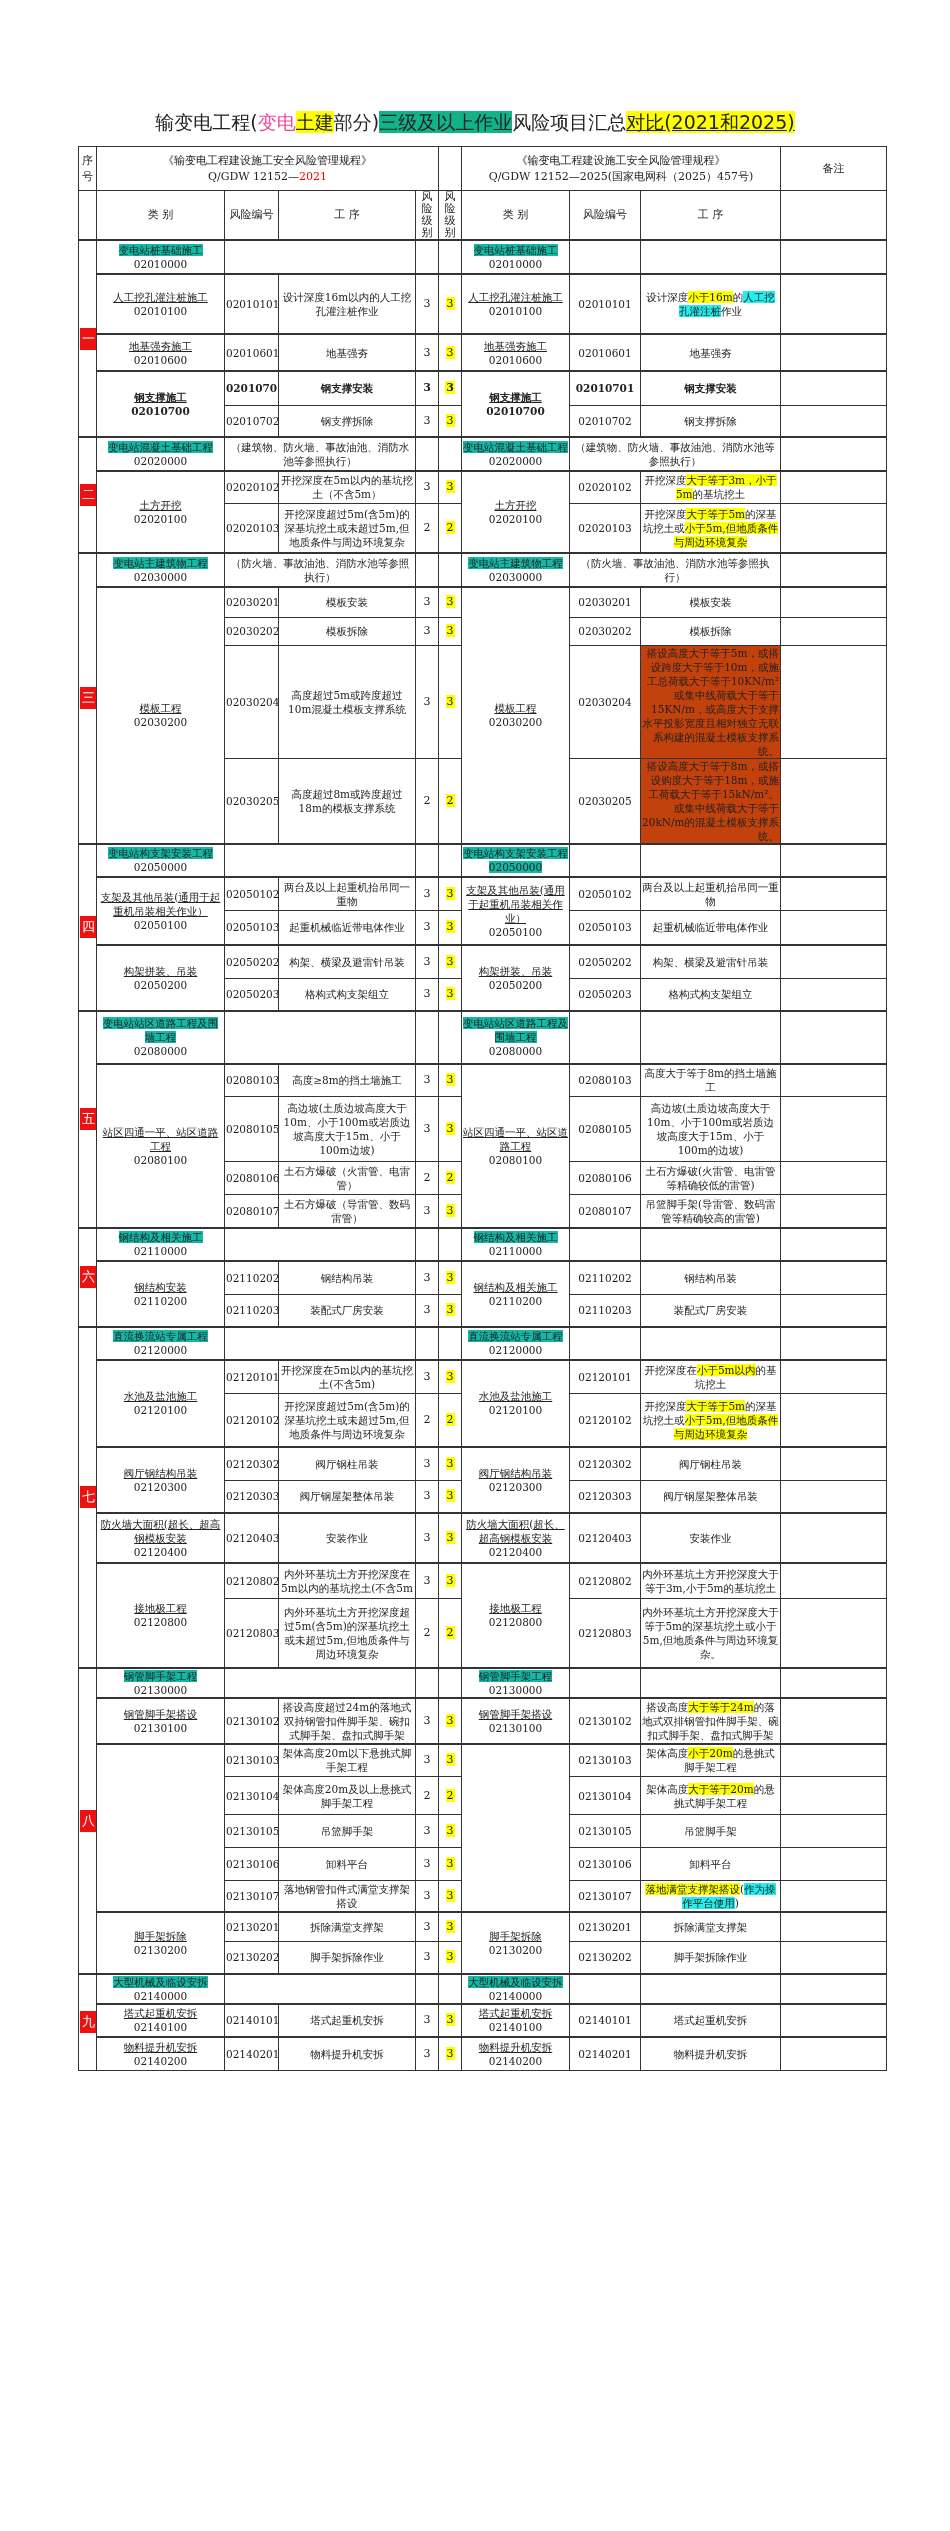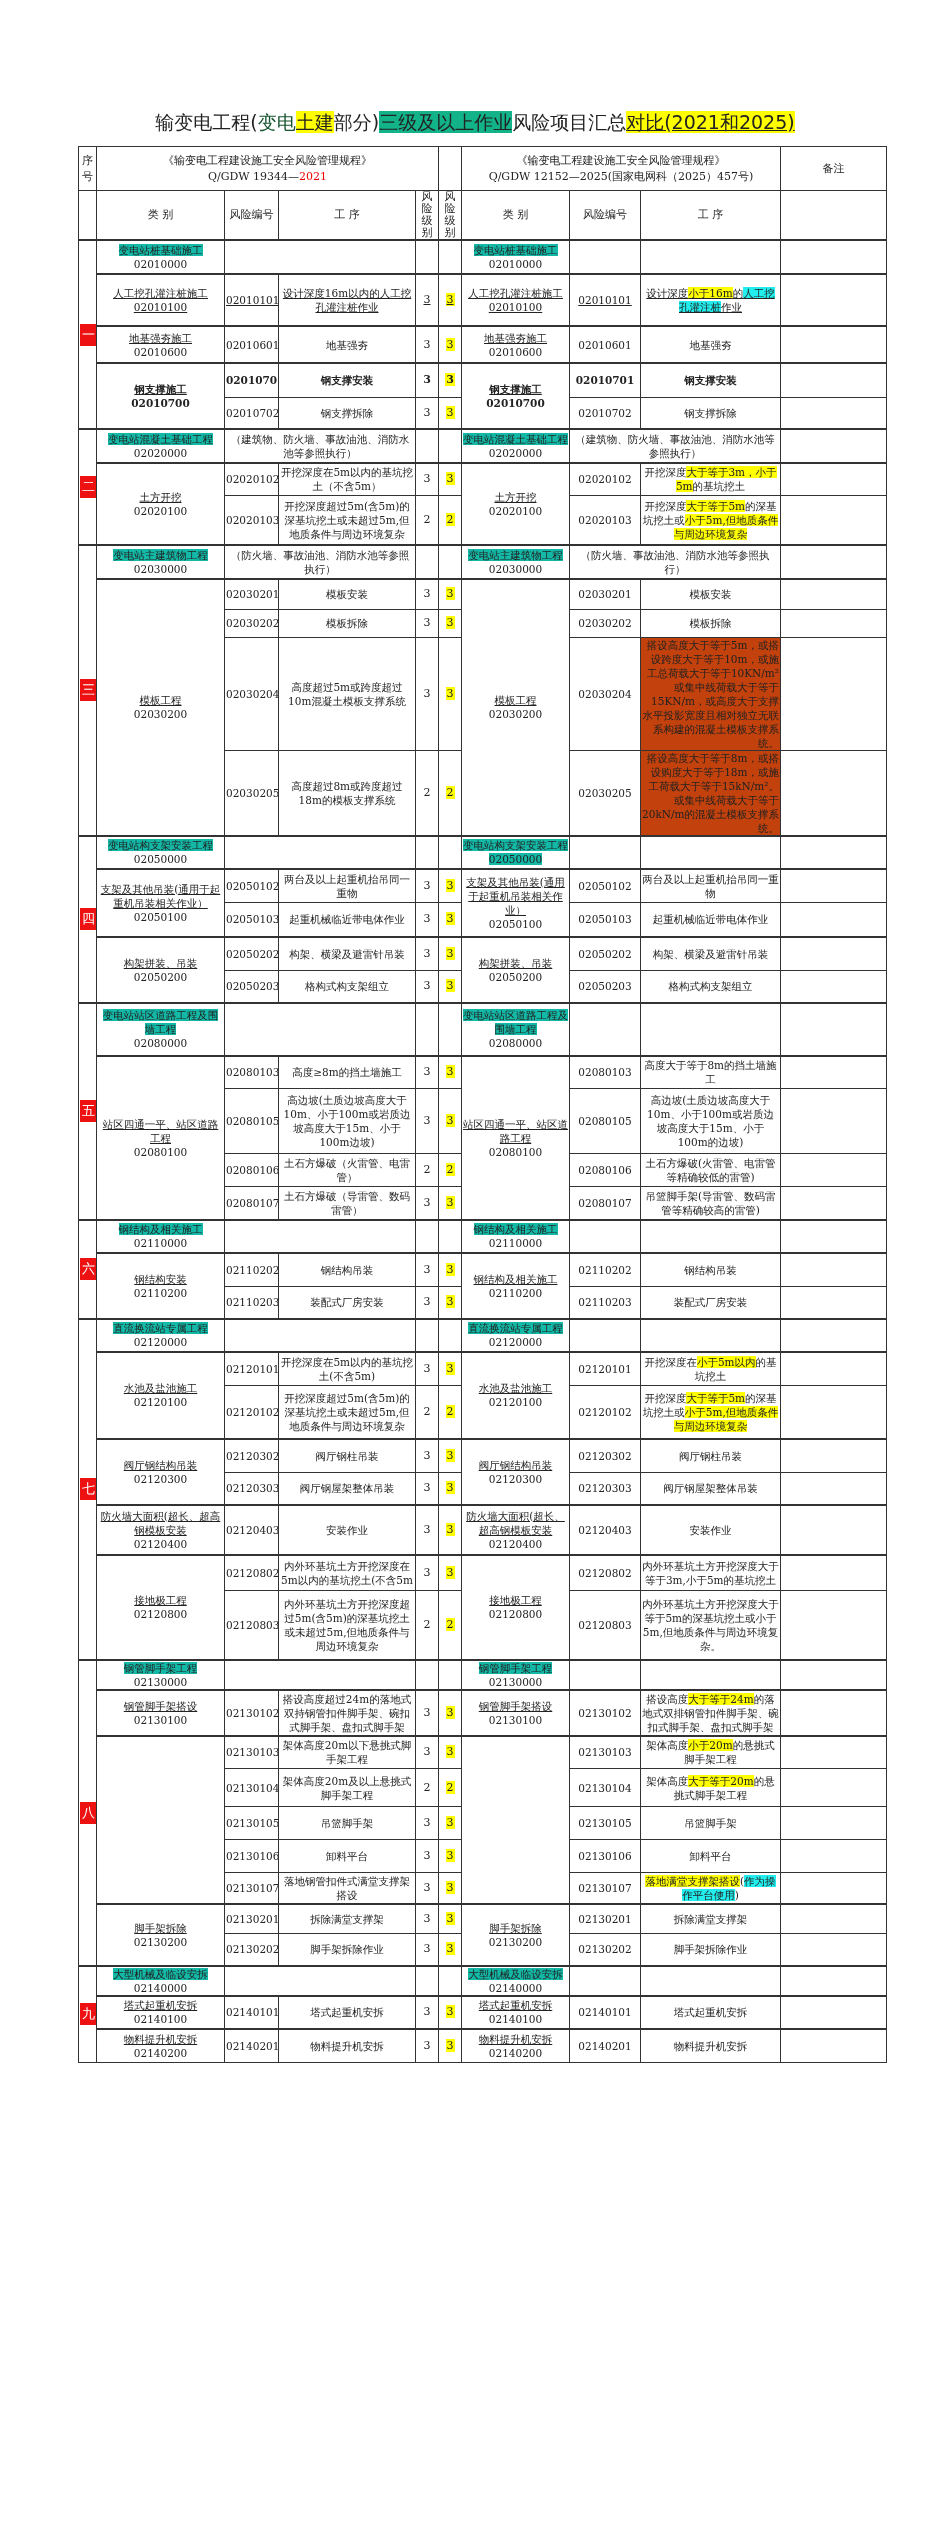--- a/index.html
+++ b/index.html
@@ -1,18 +1,18 @@
 <!DOCTYPE html>
 <html><head>
 <meta charset="utf-8">
 <style>
   html,body{margin:0;padding:0;background:#fff;}
   body{width:950px;height:2531px;position:relative;font-family:"DejaVu Serif","Liberation Serif",serif;color:#222;}
   .title{position:absolute;left:0;top:110px;width:950px;text-align:center;font-size:19px;font-family:"DejaVu Sans","Liberation Sans",sans-serif;letter-spacing:0px;}
-  .title .red{color:#14532d;}
+  .title .red{color:#ec4899;}
   .title .yel{background:#ffff00;}
   .title .teal{background:#13b38a;}
   .title .ul{text-decoration:underline;}
   table{position:absolute;left:78px;top:146px;border-collapse:collapse;table-layout:fixed;width:808px;}
   td{border:1px solid #333;text-align:center;vertical-align:middle;font-size:10.5px;line-height:14px;padding:0 1px;overflow:hidden;}
   .hdr{font-size:11px;line-height:16px;}
   .code{font-size:10.5px;}
   .g{background:#14b8a6;}
   .y{background:#ffff00;}
   .c{background:#22eeee;}
@@ -41,21 +41,21 @@
       <col style="width:108px">
       <col style="width:71px">
       <col style="width:140px">
       <col style="width:106px">
   </colgroup>
   <tbody id="tbody">
     <tr style="height:44px">
       <td class="hdr">序号</td>
       <td colspan="4" class="hdr">
         <div>《输变电工程建设施工安全风险管理规程》</div>
-        <div><span>Q/GDW 19344—</span><span style="color:#e00">2021</span></div>
+        <div><span>Q/GDW 12152—</span><span style="color:#e00">2021</span></div>
       </td>
       <td style="border-right:none"></td>
       <td colspan="3" class="hdr">
         <div>《输变电工程建设施工安全风险管理规程》</div>
         <div>Q/GDW 12152—2025(国家电网科（2025）457号)</div>
       </td>
       <td class="hdr">备注</td>
     </tr>
     <tr style="height:29px">
       <td></td>
@@ -73,21 +73,21 @@
         <td rowspan="5"><span class="secno">一</span></td>
         <td><span class="g">变电站桩基础施工</span><br><span class="code">02010000</span></td>
         <td colspan="2"></td>
         <td></td>
         <td></td>
         <td><span class="g">变电站桩基础施工</span><br><span class="code">02010000</span></td>
         <td></td>
         <td></td>
         <td></td>
       </tr>
-      <tr class="thick" style="height: 52px; text-decoration: underline;">
+      <tr class="thick" style="height: 60px;">
         <td rowspan="1"><span class="u">人工挖孔灌注桩施工</span><br><span class="code">02010100</span></td>
         <td class="code">02010101</td>
         <td>设计深度16m以内的人工挖孔灌注桩作业</td>
         <td class="lv">3</td>
         <td class="lv"><span class="lvh">3</span></td>
         <td rowspan="1"><span class="u">人工挖孔灌注桩施工</span><br><span class="code">02010100</span></td>
         <td class="code">02010101</td>
         <td>设计深度<span class="y">小于16m</span>的<span class="c">人工挖孔灌注桩</span>作业</td>
         <td></td>
       </tr>

